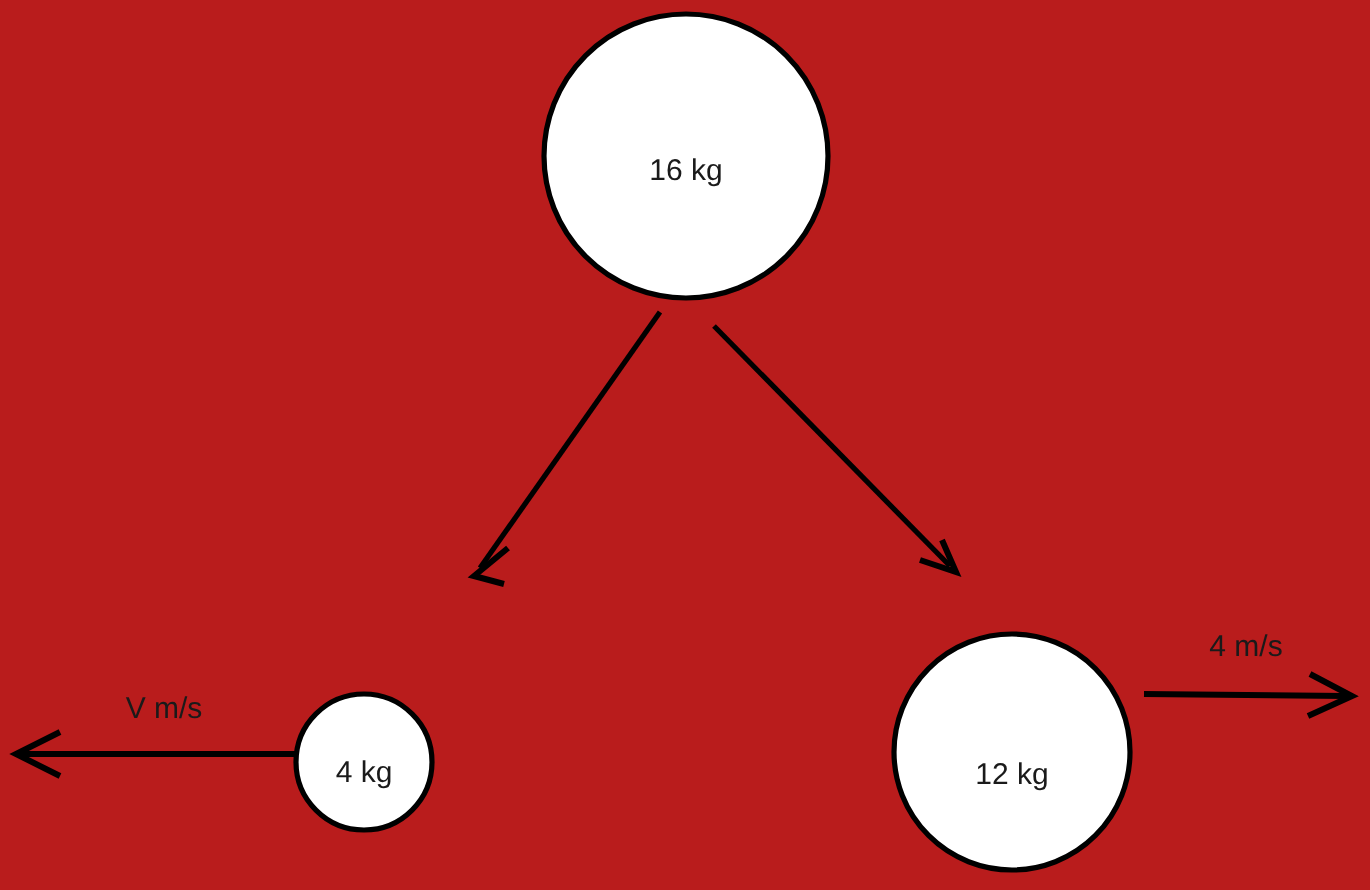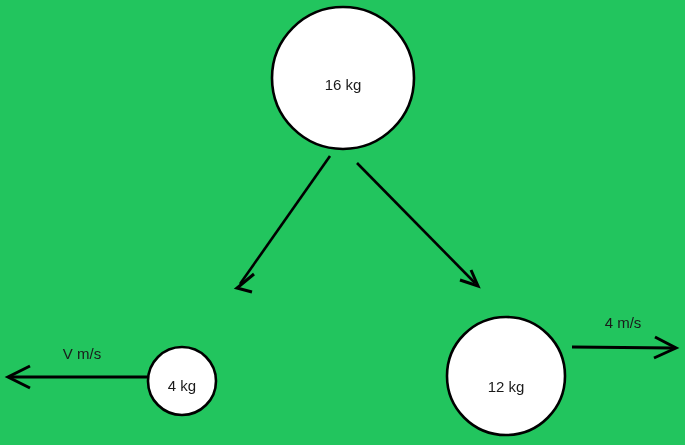--- a/index.html
+++ b/index.html
@@ -10,21 +10,21 @@
     width: 685px;
     height: 445px;
     background: #ffffff;
     font-family: "Liberation Sans", sans-serif;
     overflow: hidden;
   }
   #diagram-root {
     position: relative;
     width: 685px;
     height: 445px;
-    background: #22c55e;
+    background: #b91c1c;
   }
   #diagram-svg {
     position: absolute;
     left: 0;
     top: 0;
     width: 685px;
     height: 445px;
   }
   .mass-label {
     font-family: "Liberation Sans", sans-serif;

